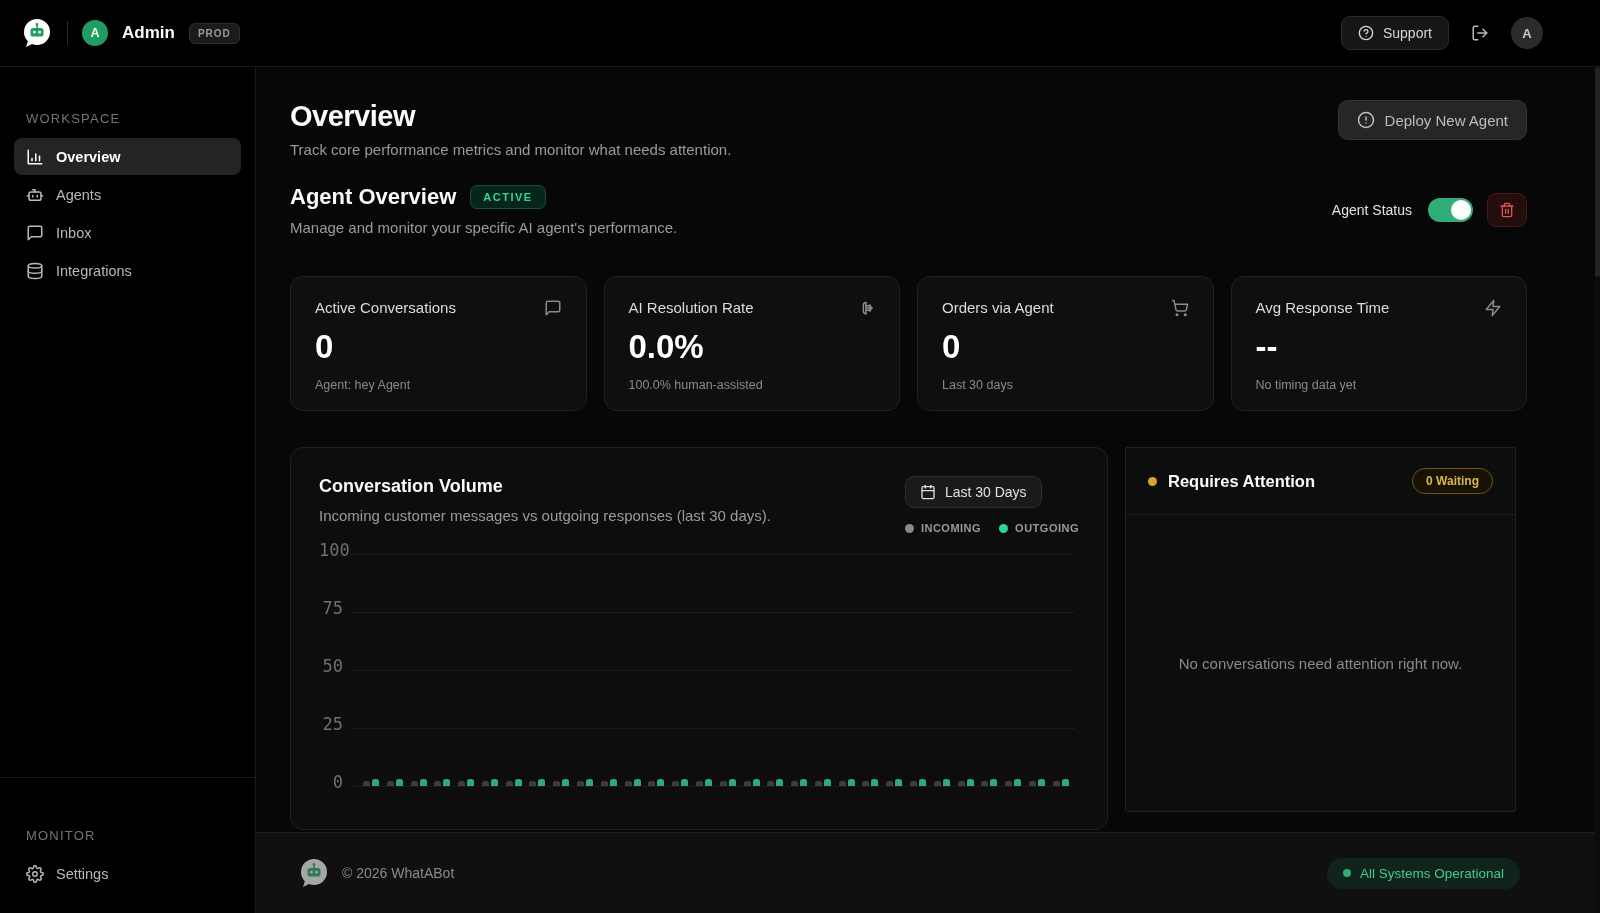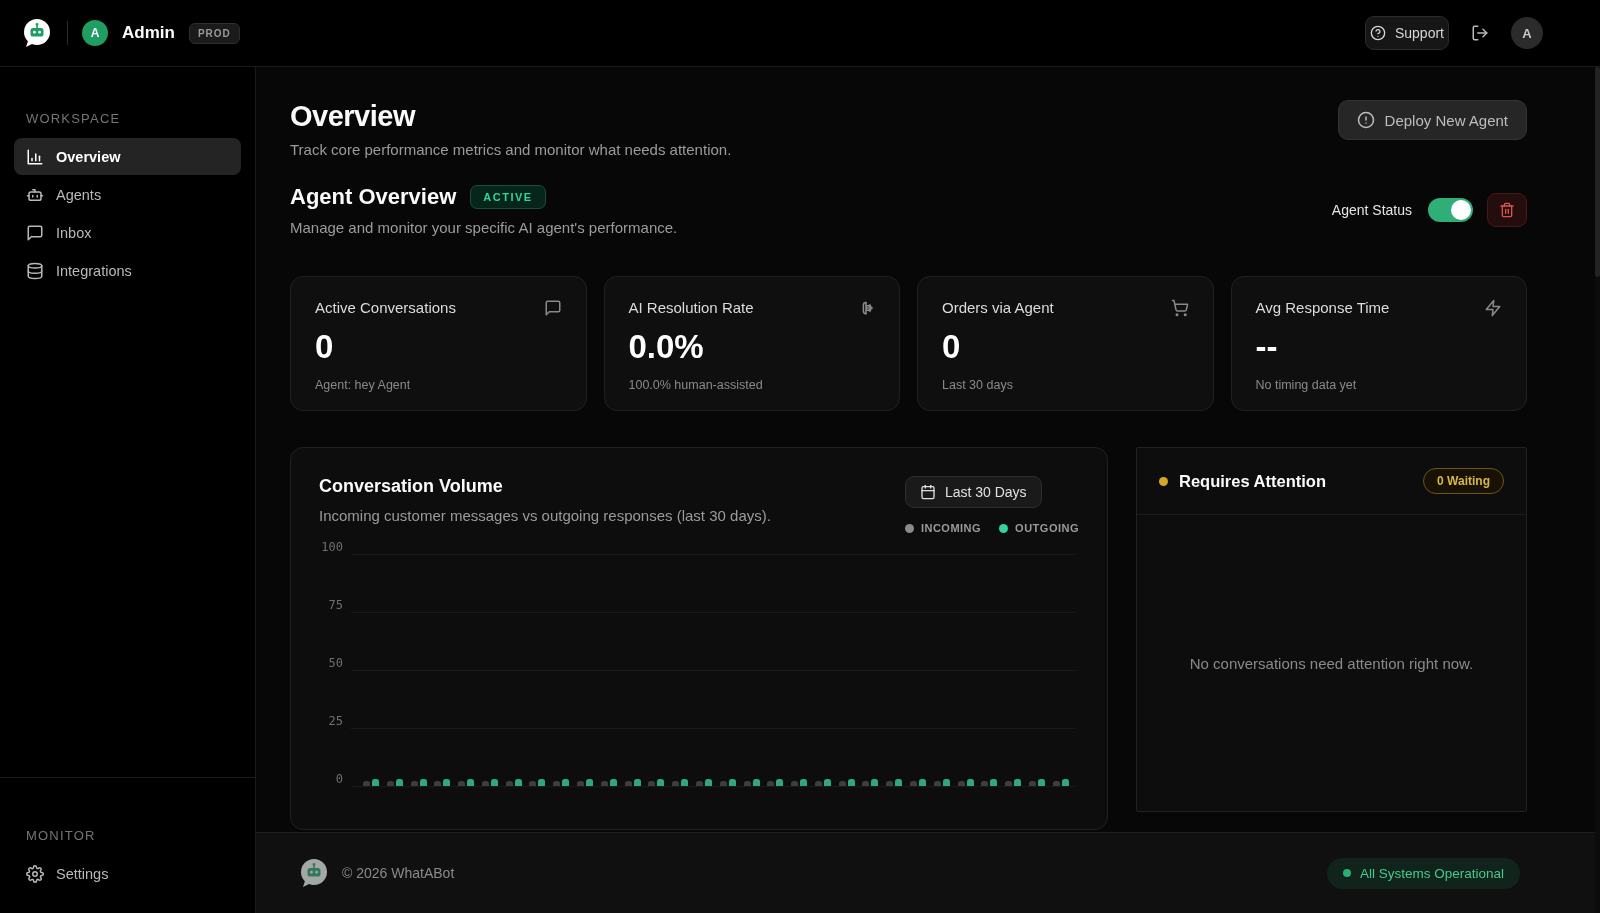--- a/index.html
+++ b/index.html
@@ -12,21 +12,21 @@
   .topbar-left { display:flex; align-items:center; gap:14px; }
   .logo-bubble { width:32px; height:32px; display:block; }
   .topbar-divider { width:1px; height:24px; background:#2a2a2a; }
   .brand-avatar { width:26px; height:26px; border-radius:50%; background:#1f9d63; color:#fff;
     font-size:12px; font-weight:bold; display:flex; align-items:center; justify-content:center; }
   .brand-name { font-size:17px; font-weight:bold; color:#fafafa; }
   .env-badge { font-size:10px; font-weight:bold; letter-spacing:1px; color:#9a9a9a;
     background:#1b1b1b; border:1px solid #2e2e2e; border-radius:6px; padding:4px 8px; }
   .topbar-right { display:flex; align-items:center; gap:22px; }
   .support-btn { display:flex; align-items:center; gap:9px; background:#161616; border:1px solid #2b2b2b;
-    border-radius:9px; padding:8px 4px; font-size:14px; color:#d6d6d6; cursor:pointer; }
+    border-radius:9px; padding:8px 16px; font-size:14px; color:#d6d6d6; cursor:pointer; }
   .icon-16 { width:16px; height:16px; display:block; }
   .icon-18 { width:18px; height:18px; display:block; }
   .logout-btn { background:none; border:none; color:#b9b9b9; cursor:pointer; display:flex; }
   .user-avatar { width:32px; height:32px; border-radius:50%; background:#2b2b2b; color:#c9c9c9;
     font-size:13px; font-weight:bold; display:flex; align-items:center; justify-content:center; border:none; }
 
   
   .shell { display:flex; height:846px; }
   .sidebar { width:256px; background:#000; border-right:1px solid #1b1b1b;
     display:flex; flex-direction:column; justify-content:space-between; flex-shrink:0; }
@@ -67,36 +67,36 @@
   .metrics-row { display:flex; gap:17px; margin-top:40px;border-radius:29px; }
   .metric-card { flex:1; background:#0f0f0f; border:1px solid #212121; border-radius:13px;
     padding:22px 24px 20px 24px; height:135px; }
   .metric-head { display:flex; justify-content:space-between; align-items:flex-start; }
   .metric-title { font-size:15px; color:#dcdcdc; }
   .metric-icon { color:#8a8a8a; }
   .metric-value { font-size:33px; font-weight:bold; color:#fff; margin-top:11px; }
   .metric-foot { font-size:12.5px; color:#8a8a8a; margin-top:12px; }
 
   
-  .bottom-row { display:flex; gap:28px; margin-top:36px; align-items:flex-start; }
+  .bottom-row { display:flex; gap:17px; margin-top:36px; align-items:flex-start; }
   .chart-card { width:818px; background:#0d0d0d; border:1px solid #212121; border-radius:13px;
     padding:28px 28px 0 28px; height:383px; }
   .chart-head { display:flex; justify-content:space-between; align-items:flex-start; }
   .chart-title { font-size:18px; font-weight:bold; color:#fafafa; }
   .chart-subtitle { font-size:15px; color:#9b9b9b; margin-top:10px; }
   .range-btn { display:flex; align-items:center; gap:9px; background:#1a1a1a; border:1px solid #2e2e2e;
     border-radius:9px; padding:7px 14px; font-size:14px; color:#e0e0e0; cursor:pointer; white-space:nowrap; }
   .legend-row { display:flex; gap:18px; justify-content:flex-end; margin-top:14px; }
   .legend-item { display:flex; align-items:center; gap:7px; font-size:11px; font-weight:bold;
     letter-spacing:0.5px; color:#9a9a9a; }
   .legend-dot { width:9px; height:9px; border-radius:50%; }
   .plot { position:relative; margin-top:20px; height:250px; }
   .gridline { position:absolute; left:32px; right:4px; height:1px; background:#1a1a1a; }
   .ytick { position:absolute; left:0; width:24px; text-align:right;
-    font-family:"DejaVu Sans Mono", monospace; font-size:12px; color:#6f6f6f; transform:translateY(-14px); }
+    font-family:"DejaVu Sans Mono", monospace; font-size:17px; color:#6f6f6f; transform:translateY(-14px); }
   .bars-row { position:absolute; left:44px; right:10px; height:8px; display:flex;
     justify-content:space-between; align-items:flex-end; }
   .bar-pair { display:flex; align-items:flex-end; gap:2px; }
   .bar { width:7px; border-radius:2.5px 2.5px 0 0; }
   .bar.incoming { height:5px; background:#3d3d3d; }
   .bar.outgoing { height:7px; background:#2fa97c; }
 
   .attention-card { width:391px; background:#0d0d0d; border:1px solid #212121; border-radius:2px;
     height:365px; display:flex; flex-direction:column; }
   .attention-head { display:flex; align-items:center; gap:11px; padding:20px 22px;

